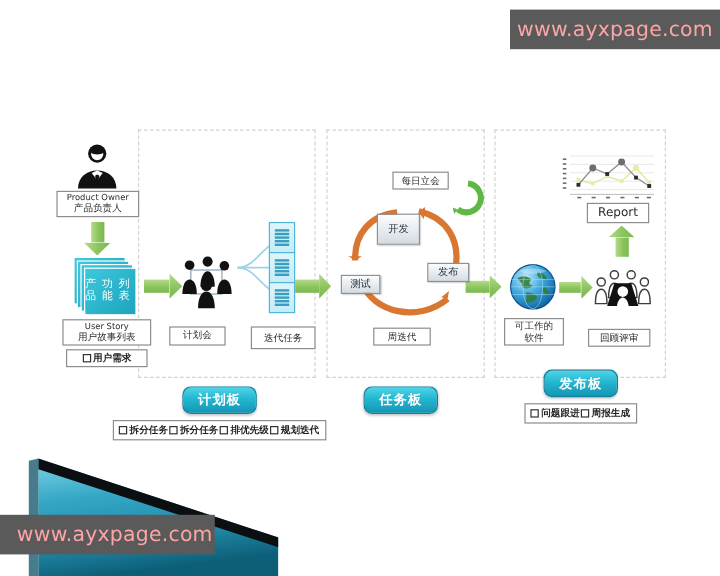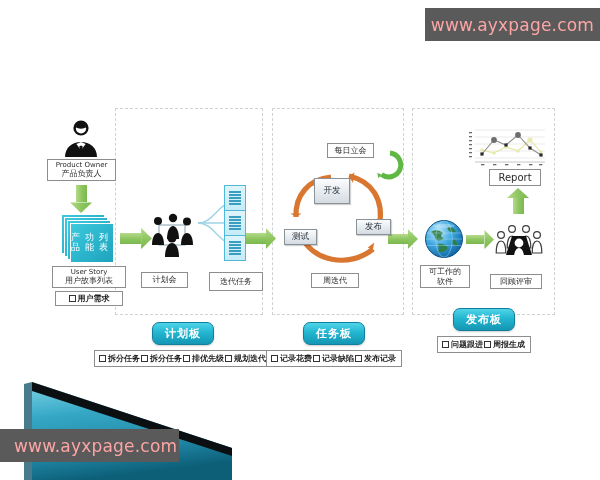--- a/index.html
+++ b/index.html
@@ -509,36 +509,20 @@
         <div class="it">
           <span class="sq"></span>
           <span>规划迭代</span>
         </div>
       </div>
     </div>
   </div>
 
   <div class="board" style="left:303px; top:322px; width:62px;">
     <div class="pill">任务板</div>
-    <div class="itemswrap">
-      <div class="items">
-        <div class="it">
-          <span class="sq"></span>
-          <span>记录花费</span>
-        </div>
-        <div class="it">
-          <span class="sq"></span>
-          <span>记录缺陷</span>
-        </div>
-        <div class="it">
-          <span class="sq"></span>
-          <span>发布记录</span>
-        </div>
-      </div>
-    </div>
   </div>
 
   <div class="board" style="left:453px; top:308px; width:62px;">
     <div class="pill">发布板</div>
     <div class="itemswrap">
       <div class="items">
         <div class="it">
           <span class="sq"></span>
           <span>问题跟进</span>
         </div>

